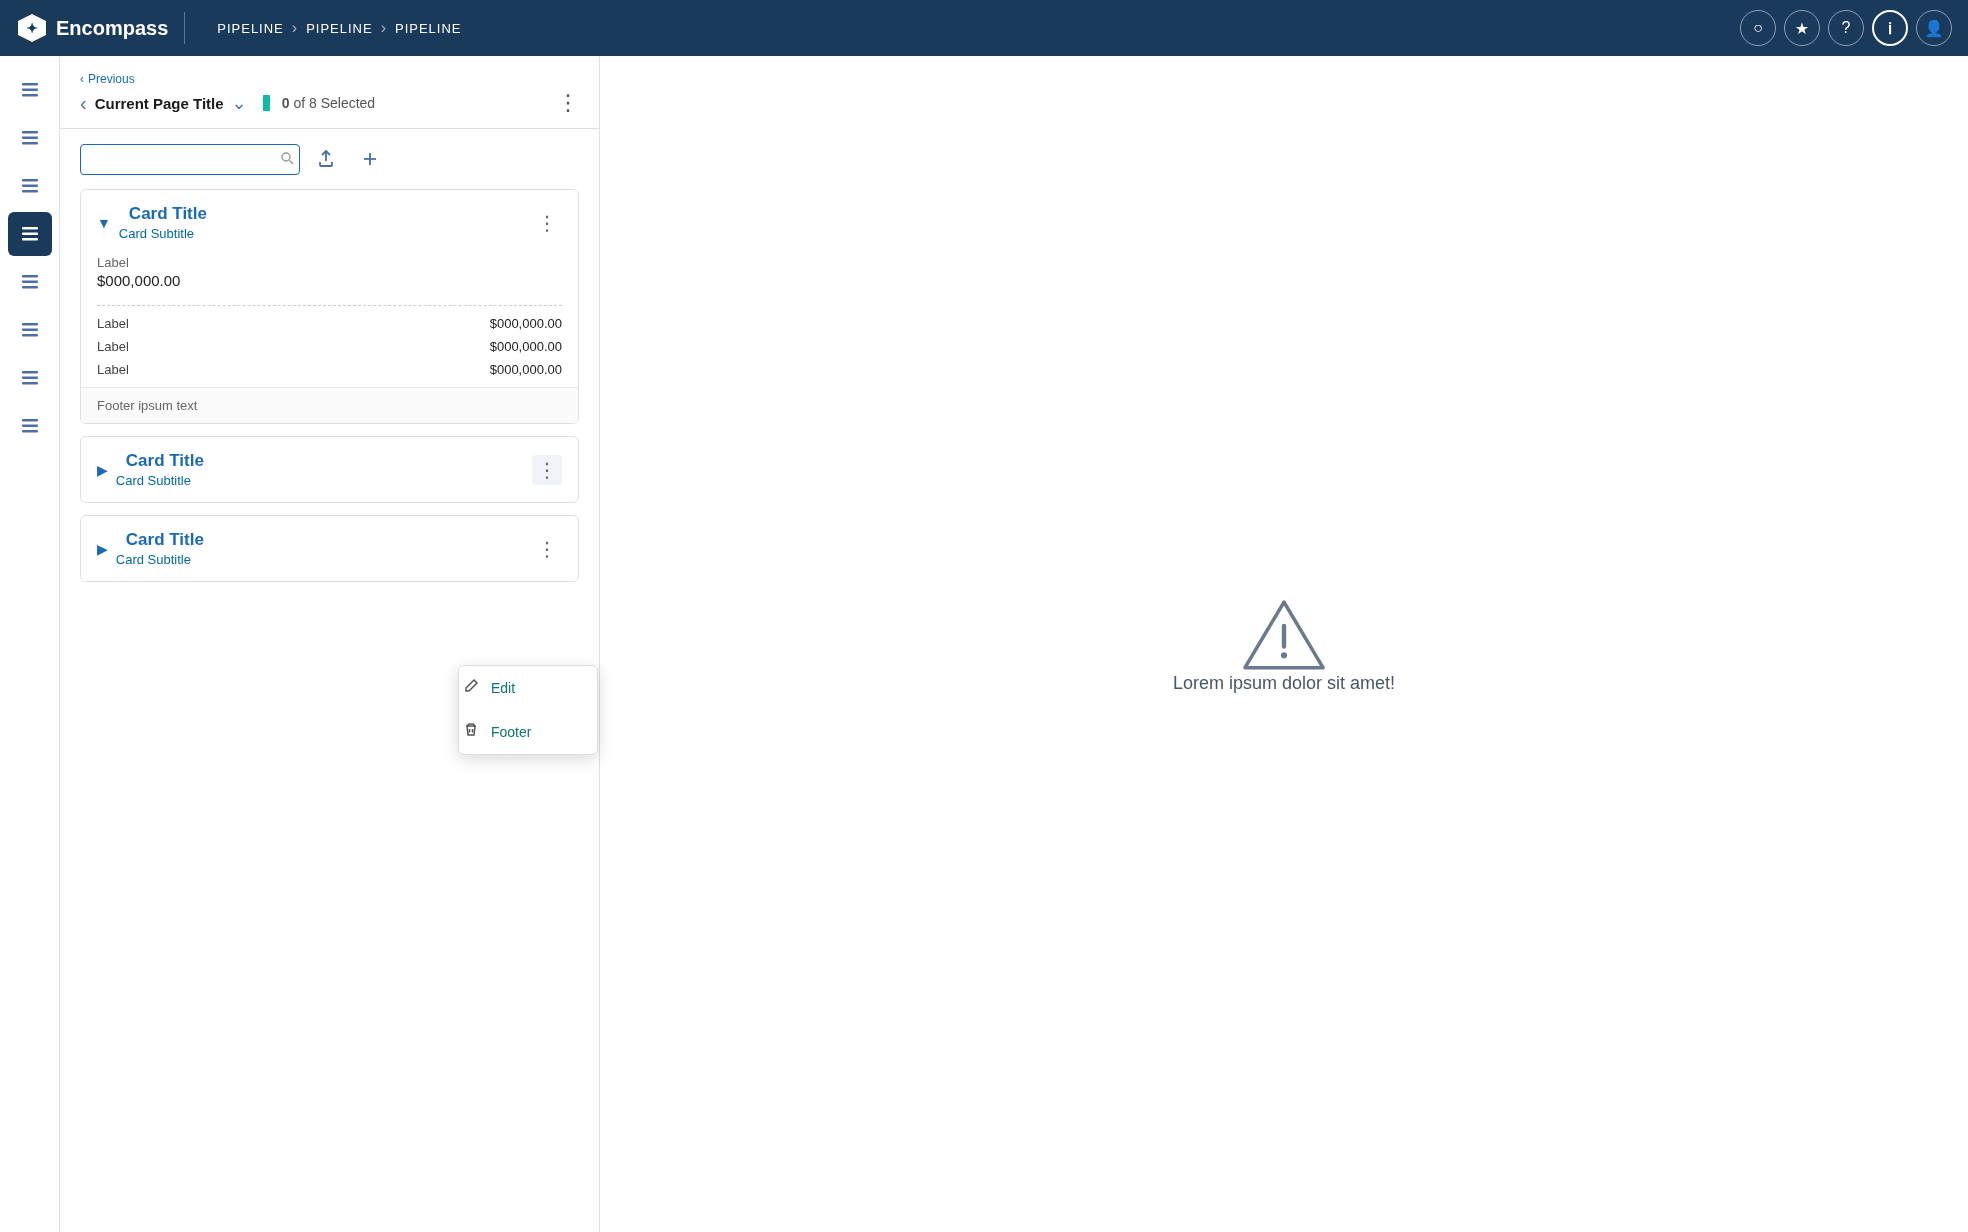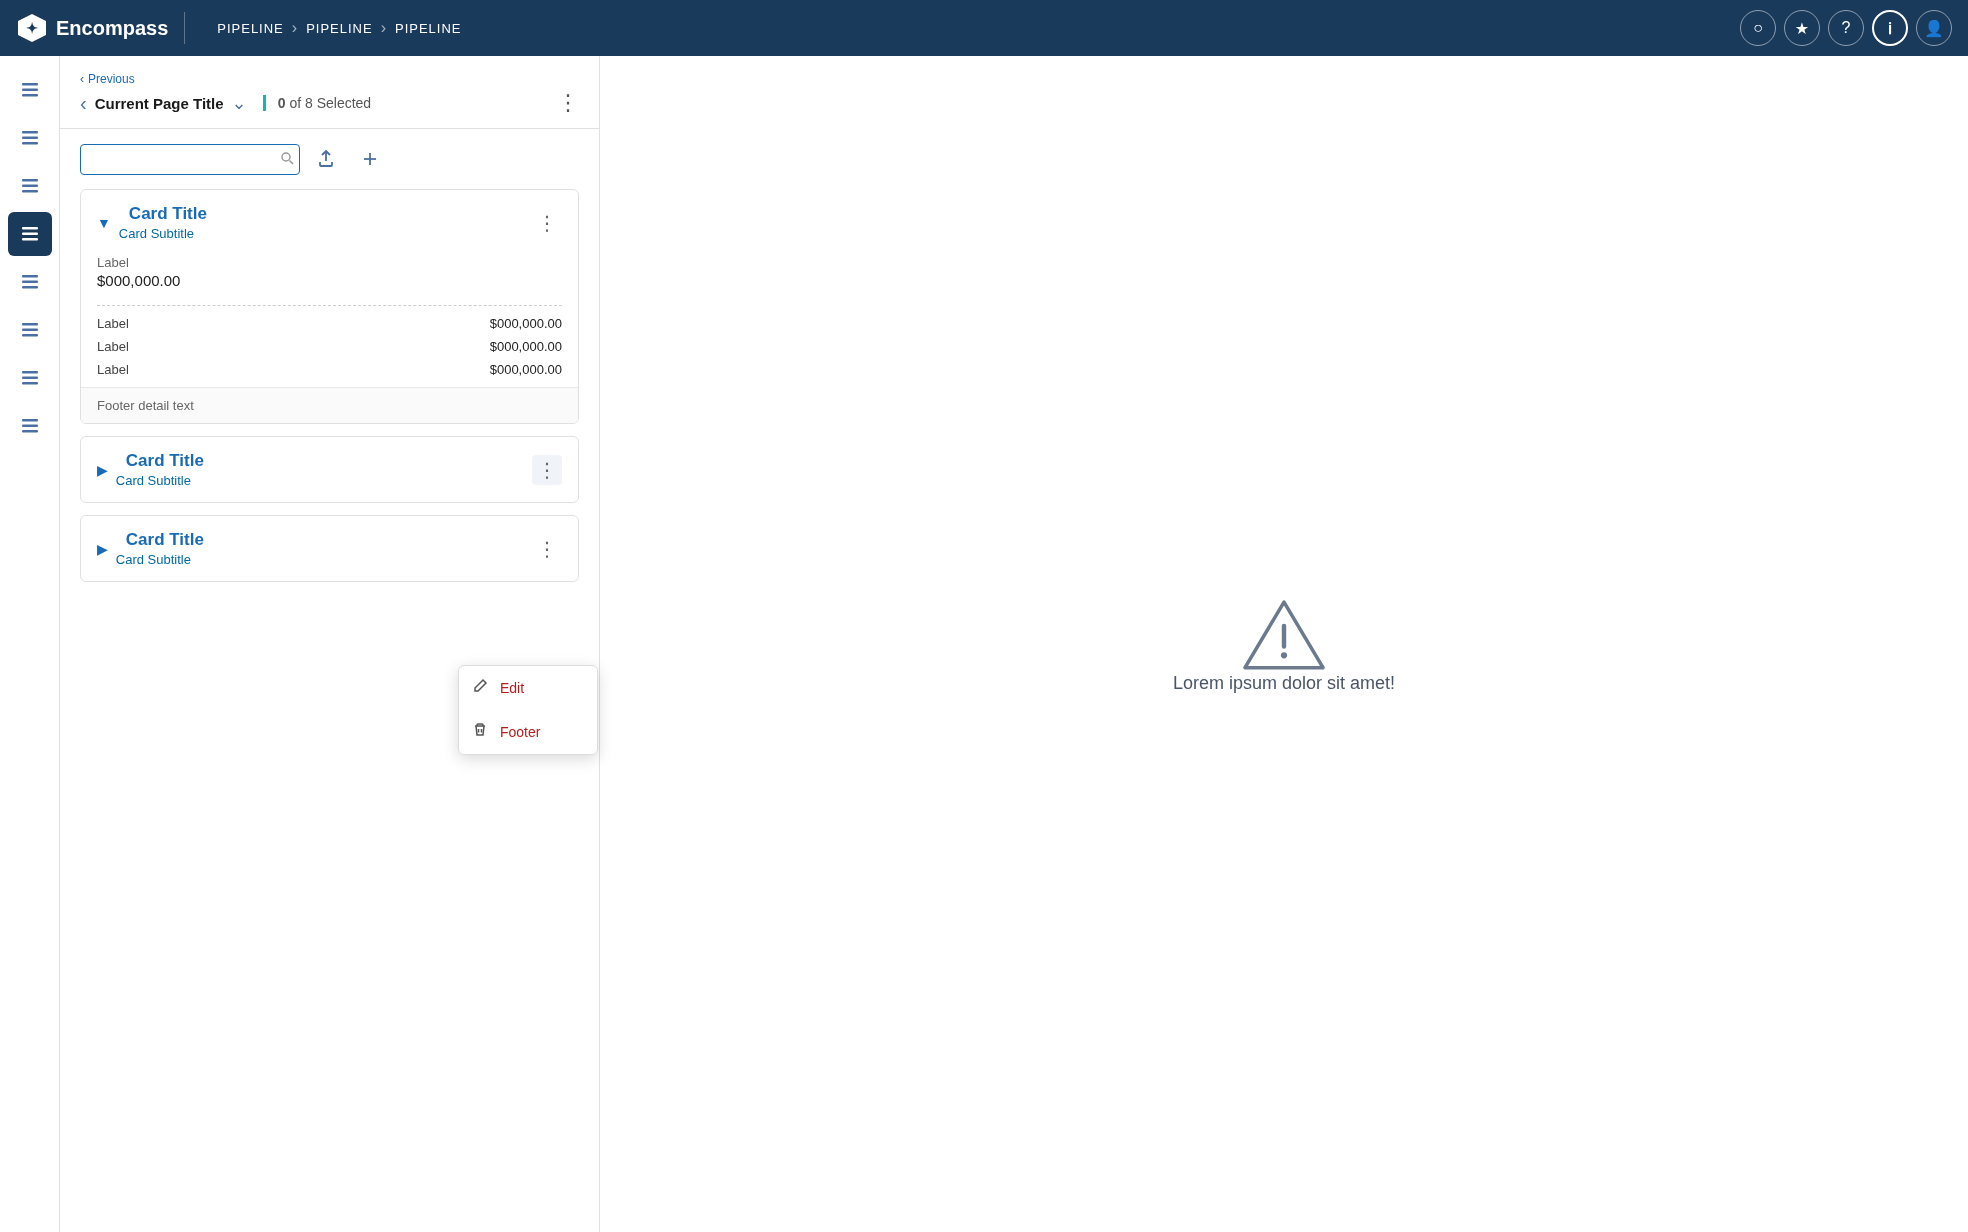--- a/index.html
+++ b/index.html
@@ -147,21 +147,21 @@
     .title-chevron {
       color: #4a6fa5;
       font-size: 18px;
       cursor: pointer;
     }
     .selected-badge {
       margin-left: 8px;
       color: #555;
       font-size: 14px;
       font-weight: normal;
-      border-left: 3px solid #14b8a6;
+      border-left: 7px solid #14b8a6;
       padding-left: 12px;
     }
     .selected-count { font-weight: 600; }
     .more-options-header {
       margin-left: auto;
       color: #555;
       font-size: 22px;
       cursor: pointer;
     }
 
@@ -310,24 +310,24 @@
       border-radius: 6px;
       box-shadow: 0 4px 16px rgba(0,0,0,0.15);
       min-width: 140px;
       z-index: 200;
       overflow: hidden;
     }
     .context-menu-item {
       display: flex;
       align-items: center;
       gap: 12px;
-      padding: 12px 13px;
+      padding: 12px 4px;
       cursor: pointer;
       font-size: 14px;
-      color: #b91c1c;
+      color: #0f766e;
     }
     .menu-icon { font-size: 16px; color: #666; }
 
     
     .cards-list::-webkit-scrollbar { width: 6px; }
     .cards-list::-webkit-scrollbar-track { background: #f1f1f1; }
     .cards-list::-webkit-scrollbar-thumb { background: #ccc; border-radius: 3px; }
   </style>
 </head>
 <body>
@@ -489,21 +489,21 @@
               <span class="row-label">Label</span>
               <span class="row-value">$000,000.00</span>
             </div>
             <div class="card-row">
               <span class="row-label">Label</span>
               <span class="row-value">$000,000.00</span>
             </div>
           </div>
         </div>
         <div class="card-footer">
-          <span>Footer detail text</span>
+          <span>Footer ipsum text</span>
         </div>
       </div>
 
       <div class="card card-collapsed">
         <div class="card-header">
           <span class="card-chevron">▶</span>
           <div class="card-title-area">
             <div class="card-title">Card Title</div>
             <div class="card-subtitle">Card Subtitle</div>
           </div>

